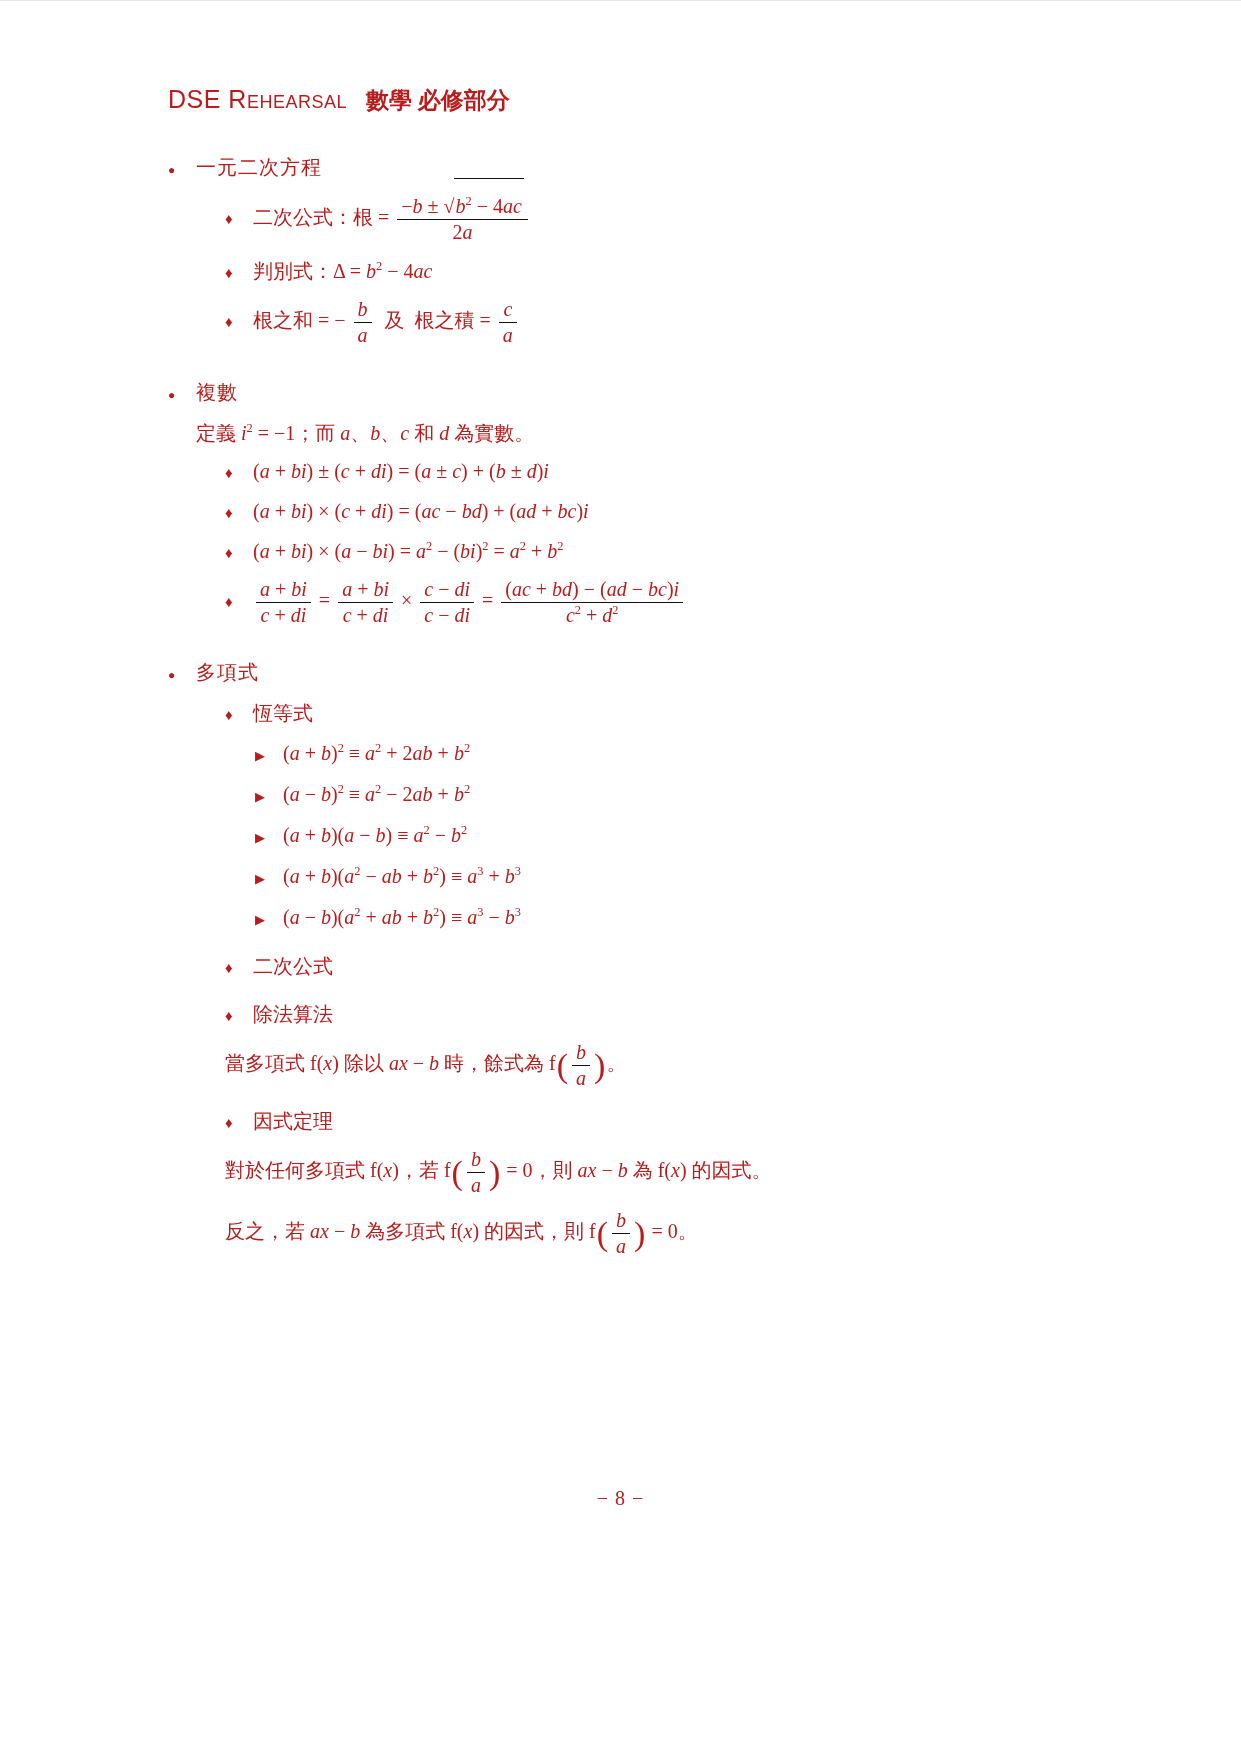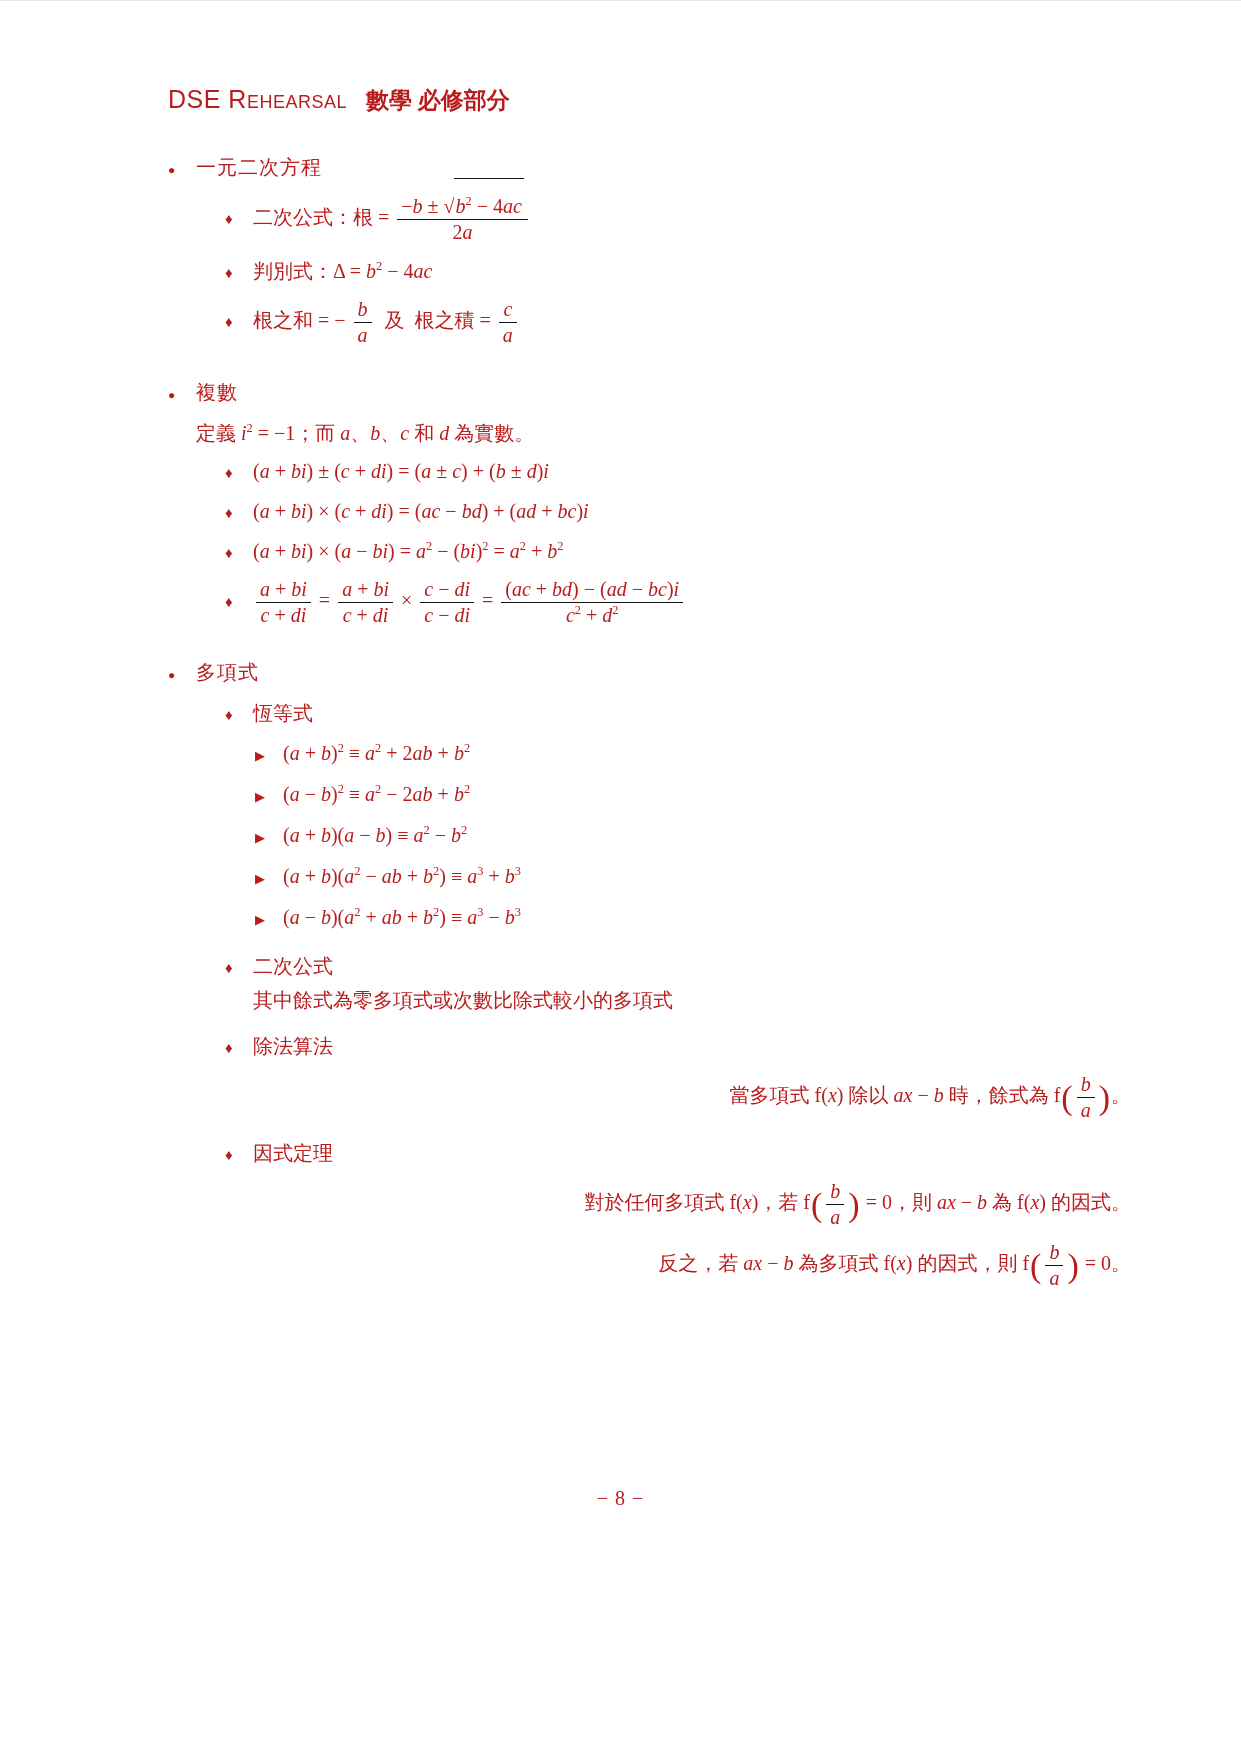--- a/index.html
+++ b/index.html
@@ -24,21 +24,21 @@
 
   
   .row{display:flex;align-items:baseline;margin:0 0 8px;line-height:30px;}
   .mk{flex:none;width:28px;}
   .bullet{font-size:12px;}
   .diamond{font-size:15px;}
   .tri{font-size:13px;}
   .ind1{padding-left:28px;}
   .lvl2{padding-left:57px;}
   .ind2{padding-left:85px;}
-  .ind2b{padding-left:57px;justify-content:flex-end;}
+  .ind2b{padding-left:57px;}
   .lvl3{padding-left:87px;}
   .title{letter-spacing:1px;}
   .tight{margin-bottom:2px;}
   .tall{margin:10px 0 12px;}
   .secgap{margin-top:30px;}
   .subgap{margin-top:16px;}
 
   
   i{font-style:italic;font-family:"Liberation Serif","DejaVu Serif",serif;}
   sup{font-size:0.62em;line-height:0;}
@@ -159,23 +159,20 @@
     </div>
     <div class="row lvl3">
       <span class="mk tri">▶</span>
       <span>(<i>a</i> − <i>b</i>)(<i>a</i><sup>2</sup> + <i>ab</i> + <i>b</i><sup>2</sup>) ≡ <i>a</i><sup>3</sup> − <i>b</i><sup>3</sup></span>
     </div>
 
     <div class="row lvl2 tight subgap">
       <span class="mk diamond">♦</span>
       <span>二次公式</span>
     </div>
-    <div class="row ind2">
-      <span>其中餘式為零多項式或次數比除式較小的多項式</span>
-    </div>
 
     <div class="row lvl2 subgap">
       <span class="mk diamond">♦</span>
       <span>除法算法</span>
     </div>
     <div class="row ind2b tall">
       <span>當多項式 f(<i>x</i>) 除以 <i>ax</i> − <i>b</i> 時，餘式為 f<span class="bigp">(</span><span class="frac">
             <span class="num"><i>b</i></span>
             <span class="den"><i>a</i></span>
           </span><span class="bigp">)</span>。</span>

